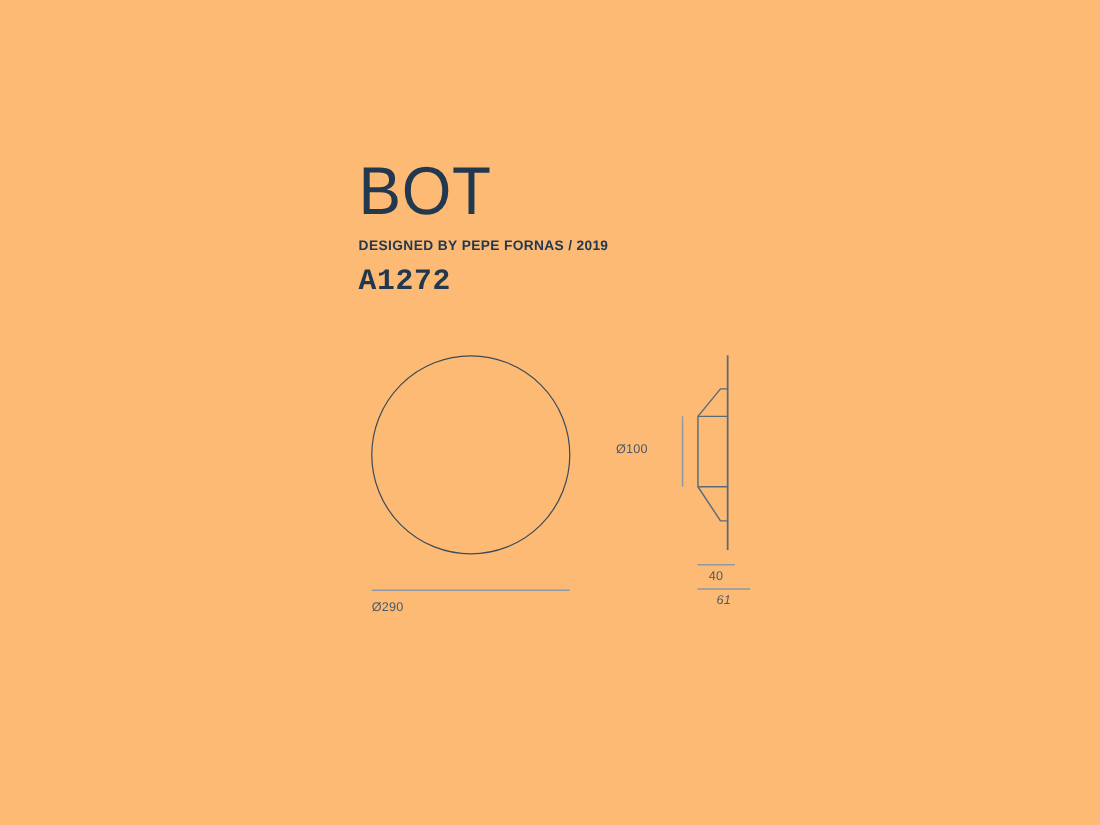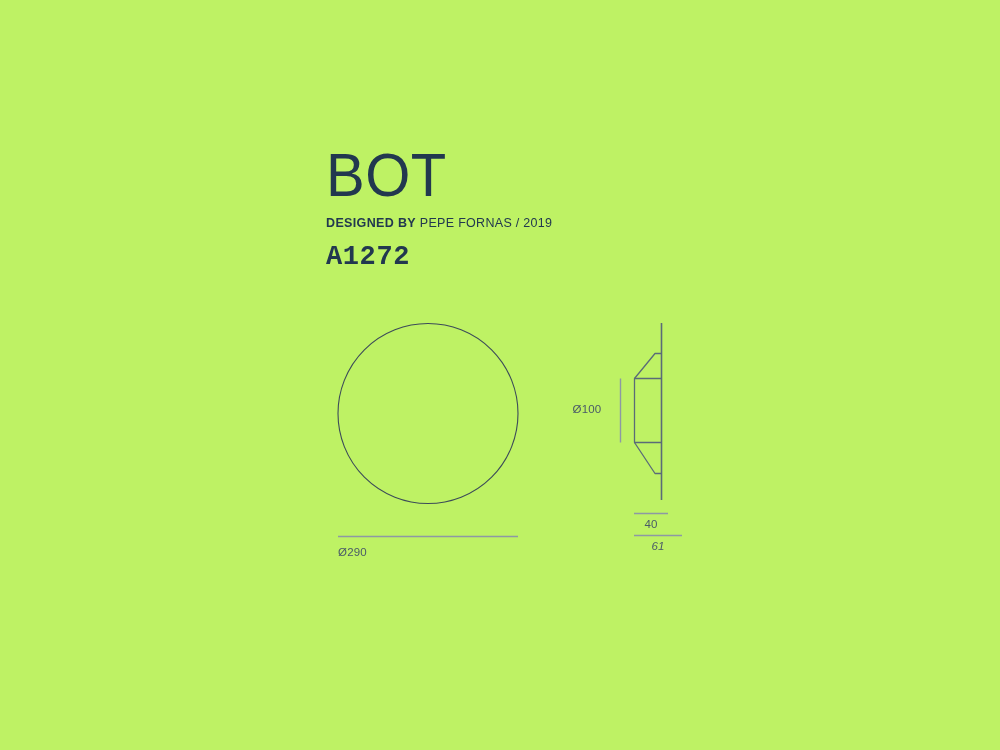--- a/index.html
+++ b/index.html
@@ -13,21 +13,21 @@
     height: 750px;
     position: relative;
     overflow: hidden;
     font-family: "Liberation Sans", sans-serif;
     -webkit-font-smoothing: antialiased;
   }
 
   #sheet {
     position: absolute;
     inset: 0;
-    background: #bef264;
+    background: #fdba74;
   }
 
   
   .title-block {
     position: absolute;
     left: 326px;
     top: 144px;
     width: 420px;
   }
 
@@ -49,21 +49,21 @@
     padding: 0;
     font-size: 12.5px;
     line-height: 14px;
     letter-spacing: 0.35px;
     color: #22384f;
     font-weight: 400;
     white-space: nowrap;
     margin-top: 14px;
   }
   .designer-line .prefix { font-weight: 700; }
-  .designer-line .credit { font-weight: 400; letter-spacing: 0.3px; }
+  .designer-line .credit { font-weight: 700; letter-spacing: 0.3px; }
 
   .model-code {
     margin: 0;
     padding: 0;
     margin-top: 12px;
     font-size: 27px;
     line-height: 30px;
     font-weight: 700;
     letter-spacing: 0.6px;
     color: #22384f;
@@ -79,21 +79,21 @@
 
   .dim-text {
     position: absolute;
     font-size: 11.5px;
     line-height: 13px;
     color: #4a5a68;
     letter-spacing: 0.2px;
     white-space: nowrap;
   }
   .dim-290 { left: 338px; top: 546px; width: 180px; text-align: left; }
-  .dim-100 { left: 560px; top: 403px; width: 54px; text-align: center; }
+  .dim-100 { left: 560px; top: 403px; width: 54px; text-align: left; }
   .dim-40  { left: 634px; top: 518px; width: 34px; text-align: center; }
   .dim-61  { left: 634px; top: 540px; width: 48px; text-align: center; font-style: italic; }
 </style>
 </head>
 <body>
 
 <div id="sheet">
 
   <div class="title-block">
     <div class="product-name">BOT</div>

